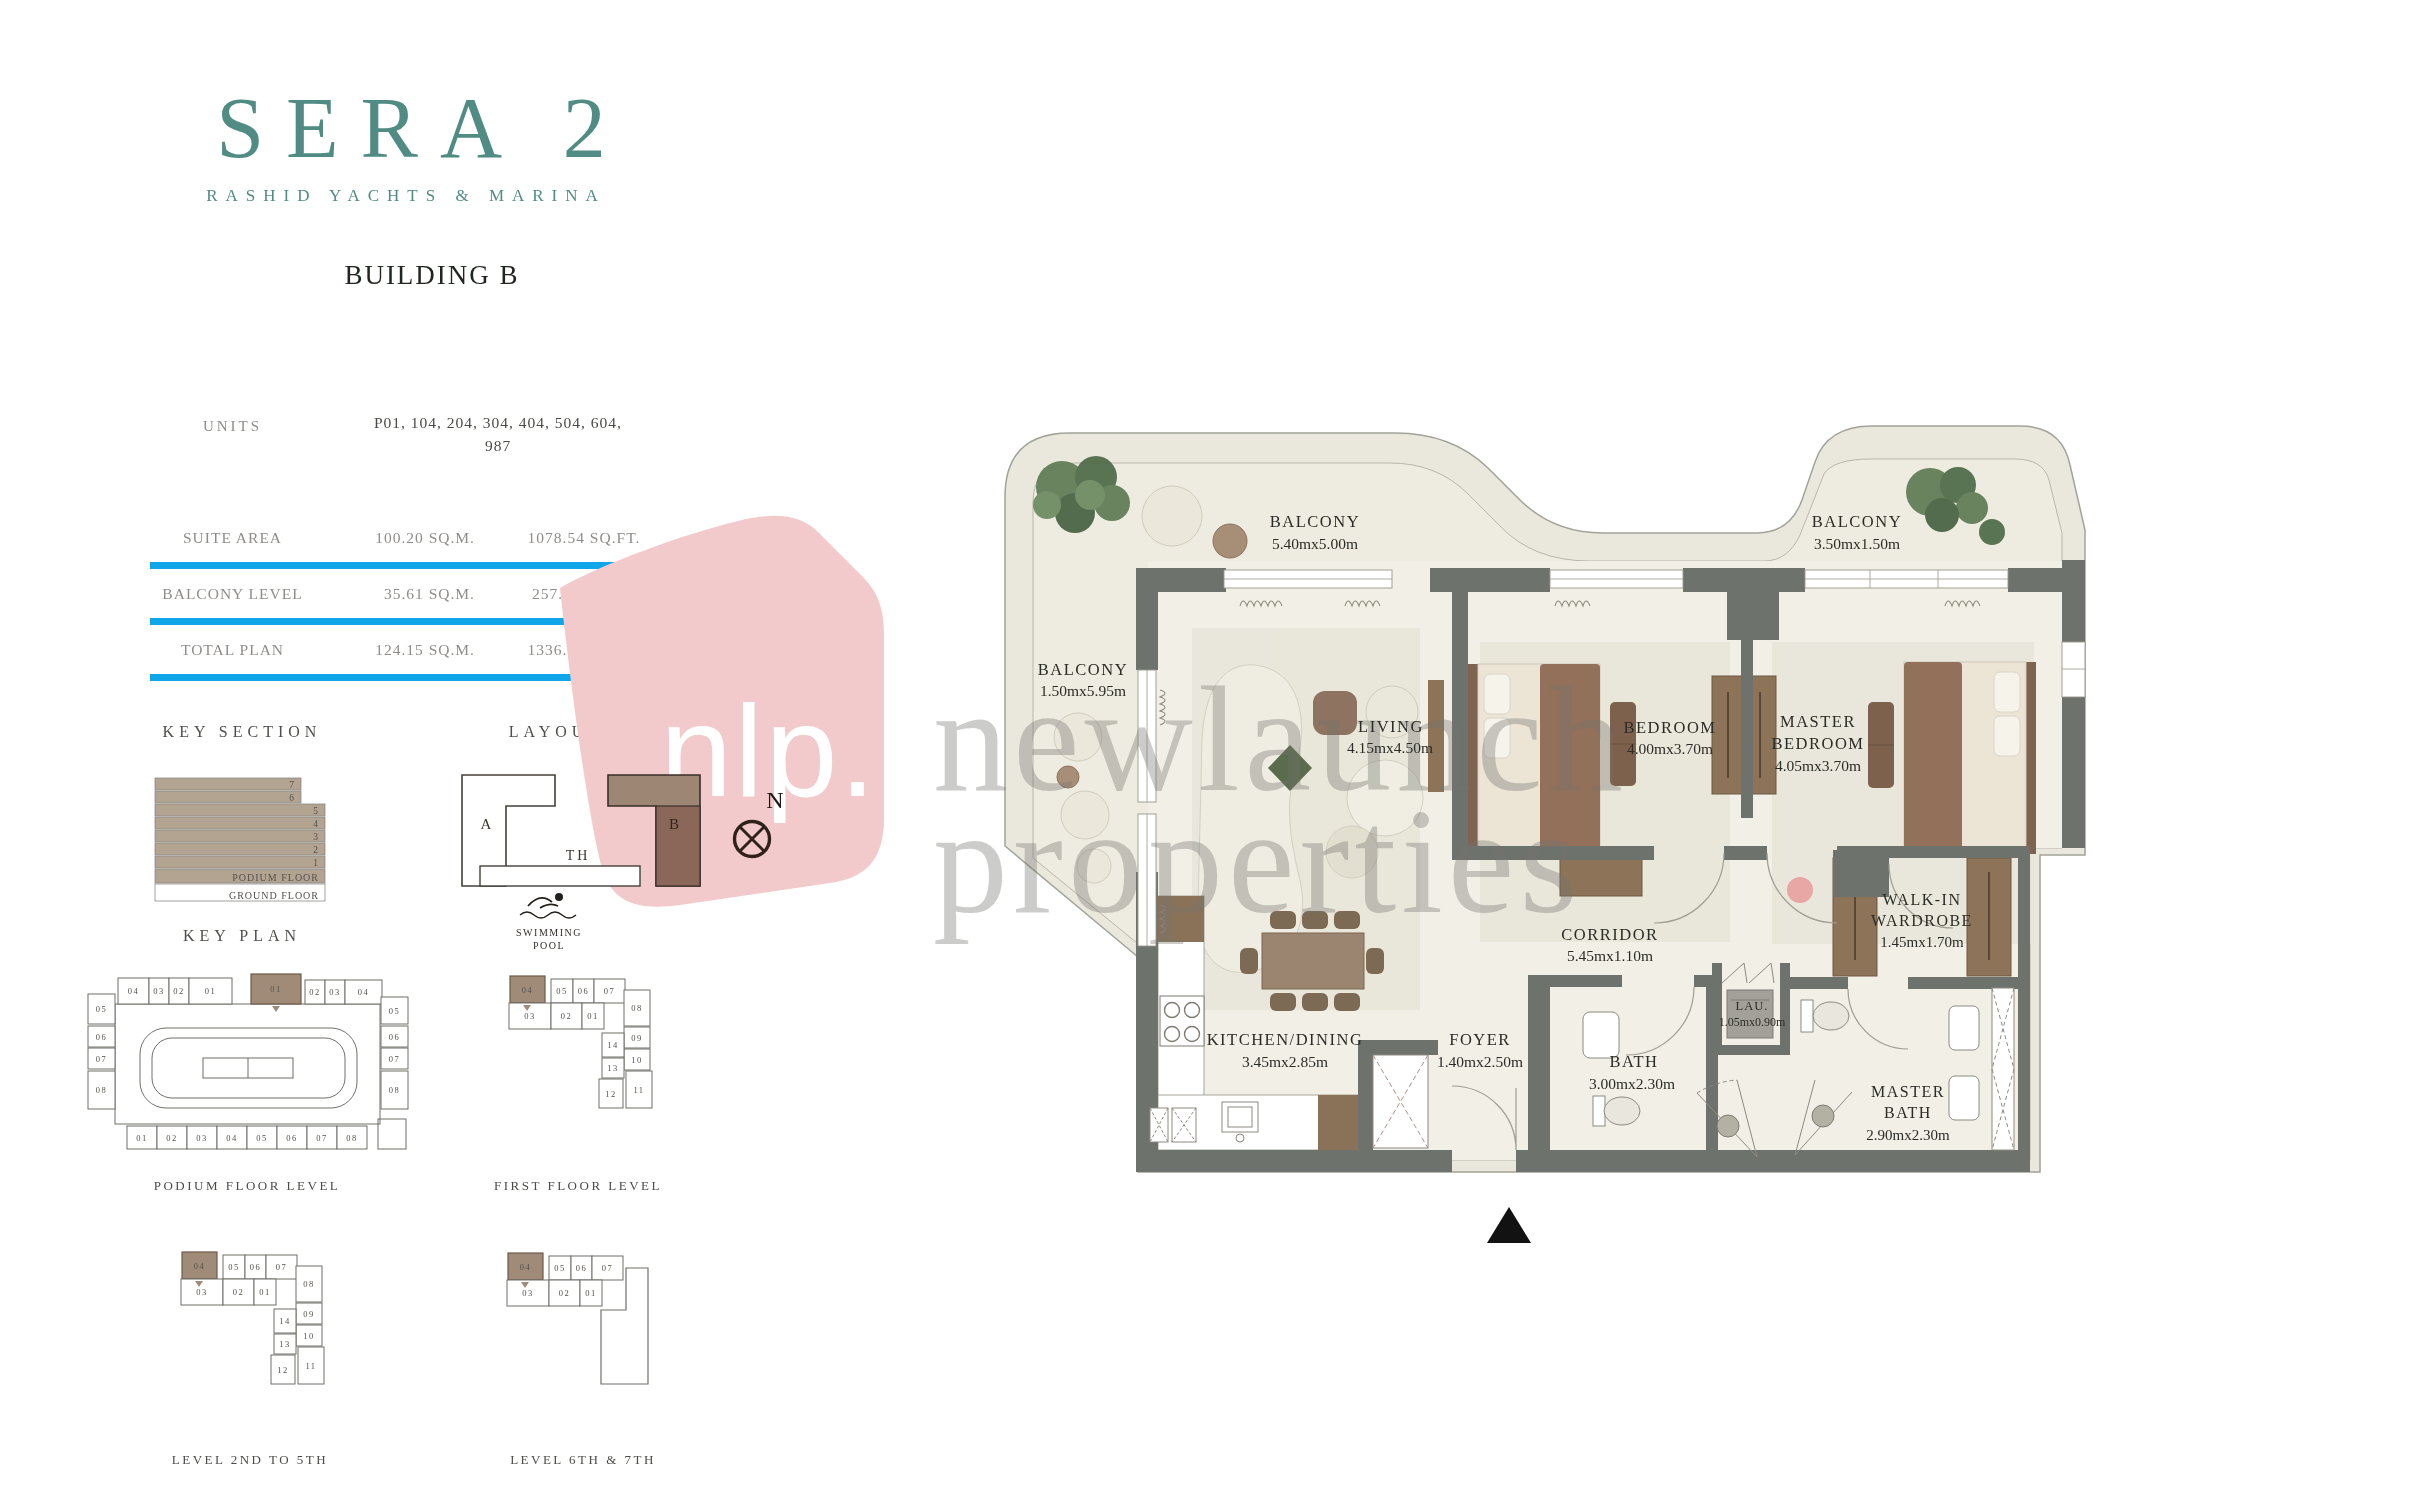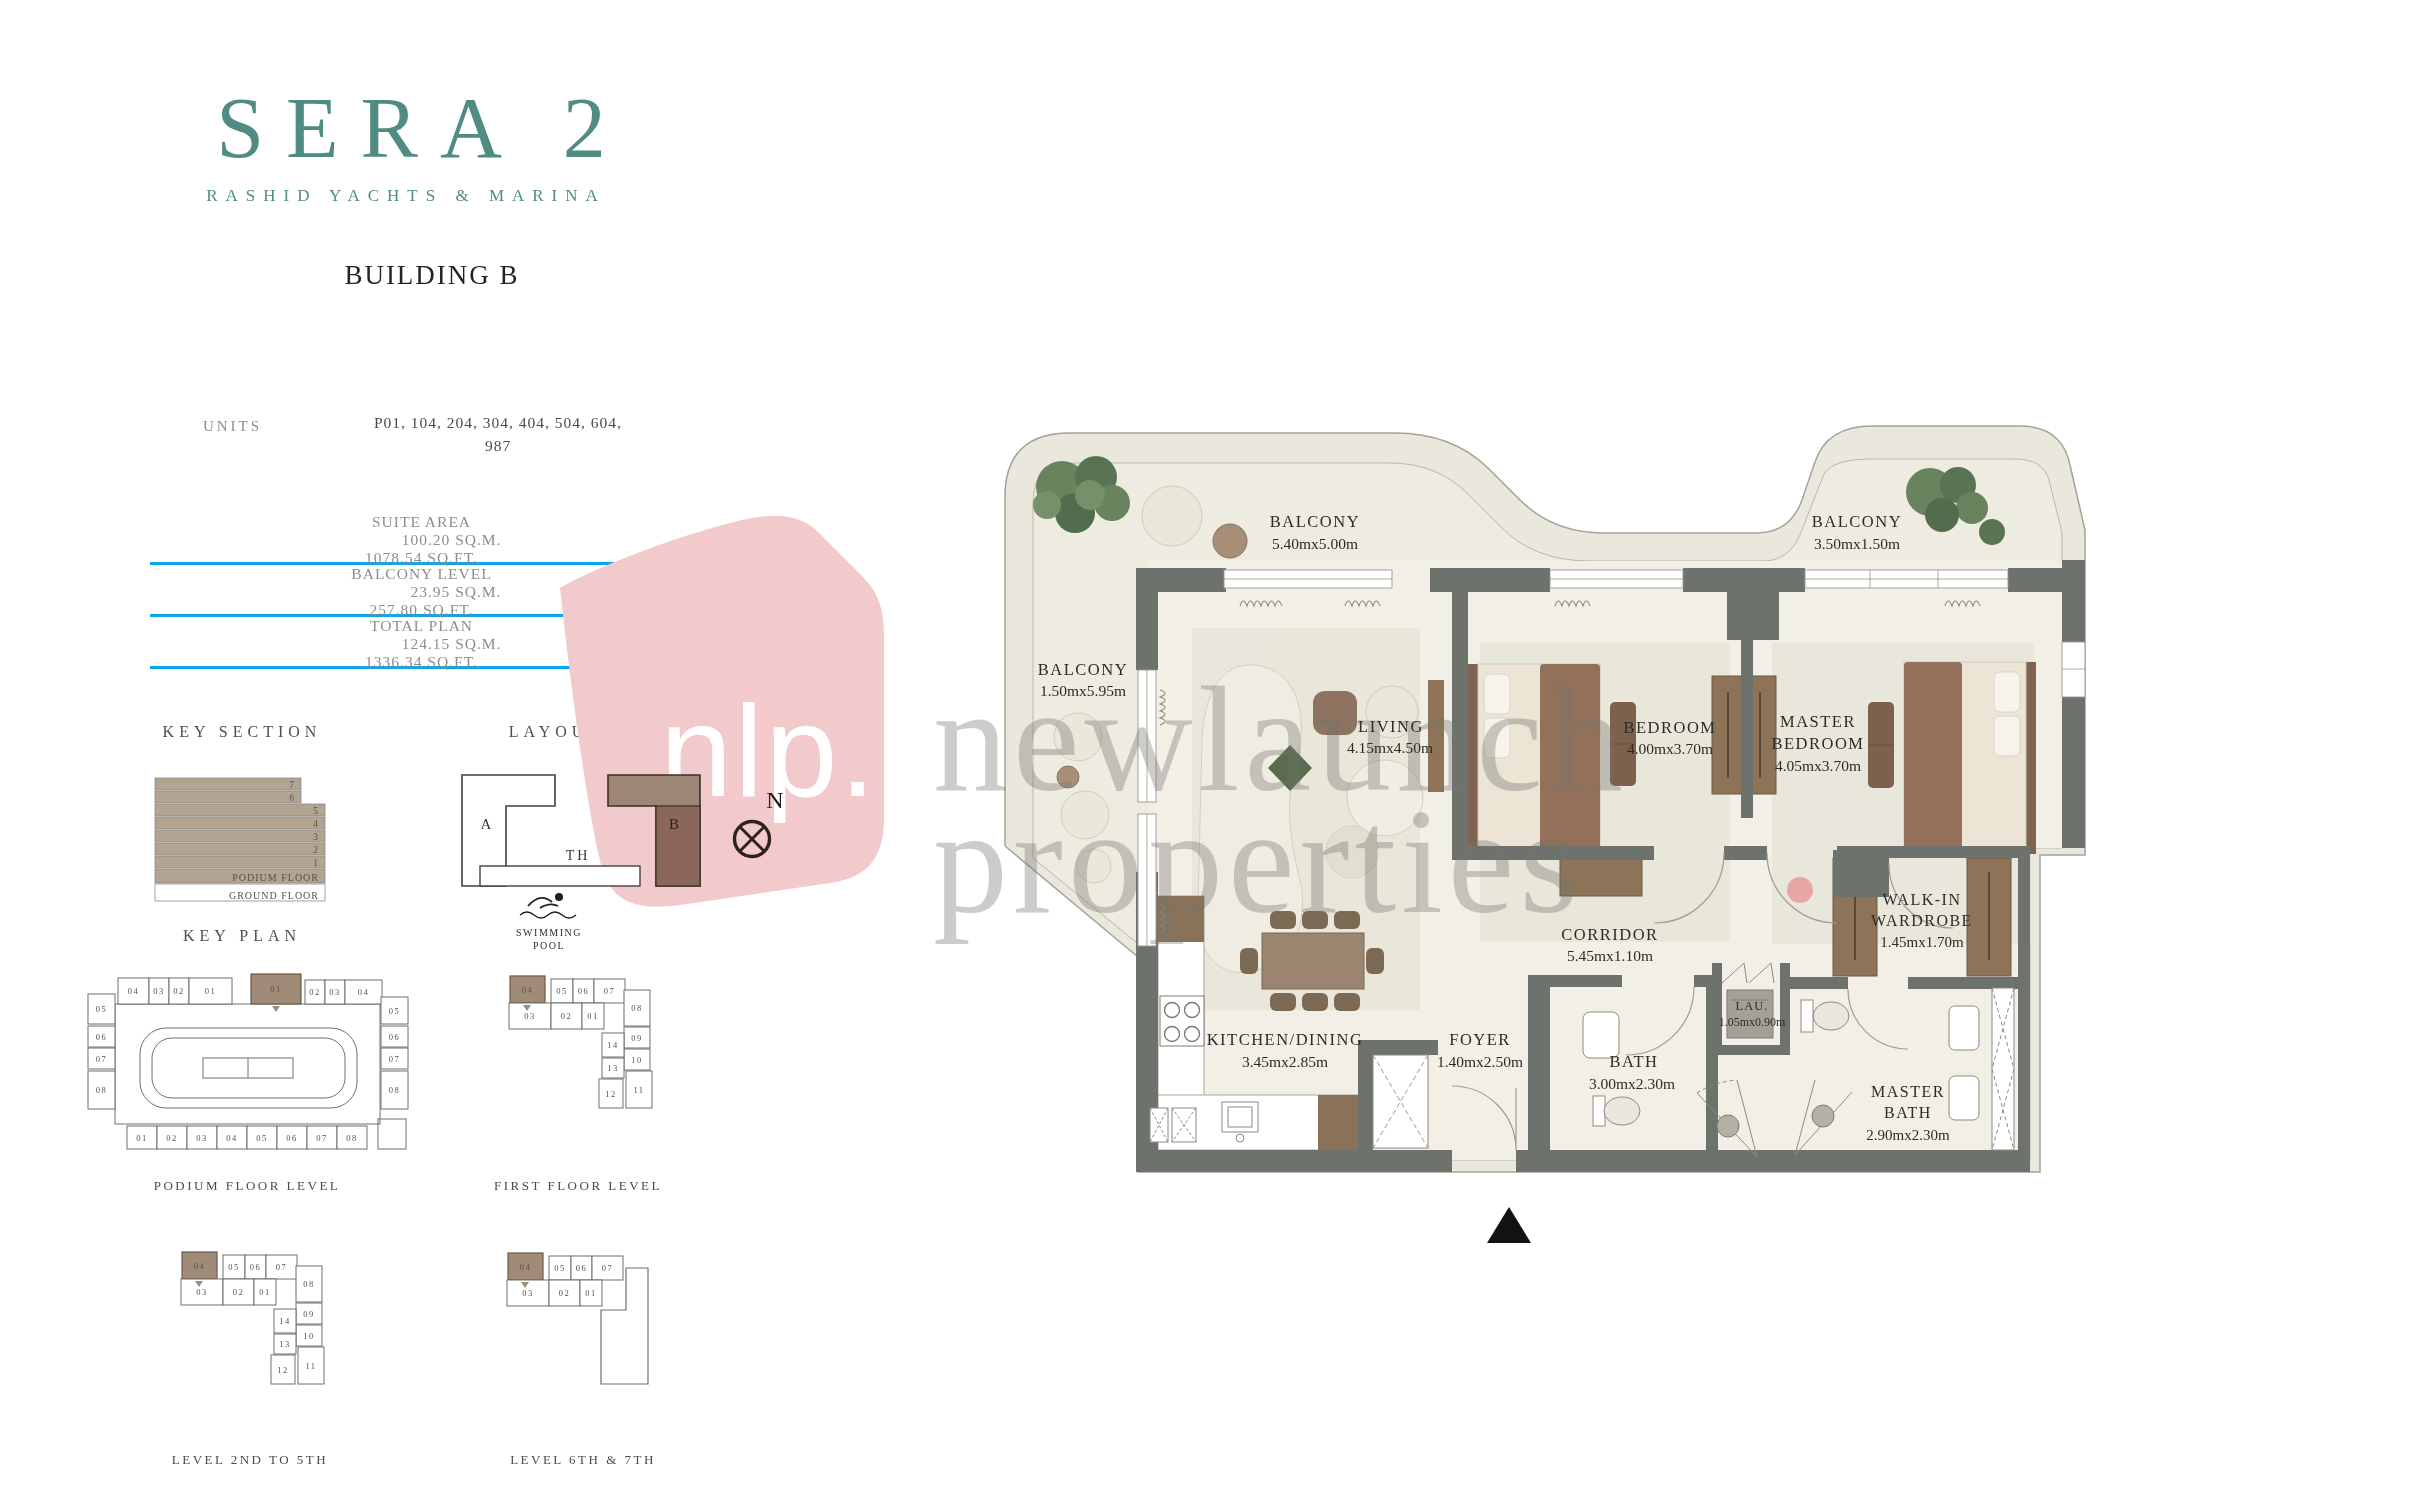--- a/index.html
+++ b/index.html
@@ -9,21 +9,21 @@
   .center{text-align:center;}
   
   .logo{left:132px;top:78px;width:580px;font-size:86px;letter-spacing:22px;color:#518c84;font-weight:400;}
   .tagline{left:116px;top:186px;width:580px;font-size:17px;letter-spacing:8px;color:#518c84;}
   .bigtitle{left:132px;top:252px;width:600px;font-size:27px;letter-spacing:2px;line-height:47px;color:#1f261f;}
   
   .units-label{left:150px;top:418px;width:165px;font-size:15px;letter-spacing:3px;color:#8f8d89;}
   .units-value{left:318px;top:411px;width:360px;font-size:15.5px;letter-spacing:1px;line-height:23px;color:#4b4a45;}
   
   .area-table{left:150px;top:513px;width:543px;}
-  .area-row{display:flex;height:49px;align-items:center;border-bottom:3px solid #0ea5e9;flex-direction:column;}
+  .area-row{display:flex;height:49px;align-items:center;border-bottom:7px solid #0ea5e9;}
   .area-row .c1{width:165px;text-align:center;}
   .area-row .c2{width:160px;text-align:right;}
   .area-row .c3{width:218px;text-align:center;}
   .area-row span{font-size:15.5px;letter-spacing:1px;color:#8f8d89;}
   .sec-head{font-size:16px;letter-spacing:5px;color:#4f4f4b;}
   .h-keysection{left:92px;top:723px;width:300px;}
   .h-layout{left:406px;top:723px;width:300px;}
   .h-keyplan{left:92px;top:927px;width:300px;}
   svg{position:absolute;overflow:visible;}
   svg text{font-family:"Liberation Serif", serif;}
@@ -45,21 +45,21 @@
 </div>
 
 <div class="abs area-table">
   <div class="area-row">
     <span class="c1">SUITE AREA</span>
     <span class="c2">100.20 SQ.M.</span>
     <span class="c3">1078.54 SQ.FT.</span>
   </div>
   <div class="area-row">
     <span class="c1">BALCONY LEVEL</span>
-    <span class="c2">23.95 SQ.M.</span>
+    <span class="c2">35.61 SQ.M.</span>
     <span class="c3">257.80 SQ.FT.</span>
   </div>
   <div class="area-row">
     <span class="c1">TOTAL PLAN</span>
     <span class="c2">124.15 SQ.M.</span>
     <span class="c3">1336.34 SQ.FT.</span>
   </div>
 </div>
 
 <div class="abs sec-head center h-keysection">KEY SECTION</div>

